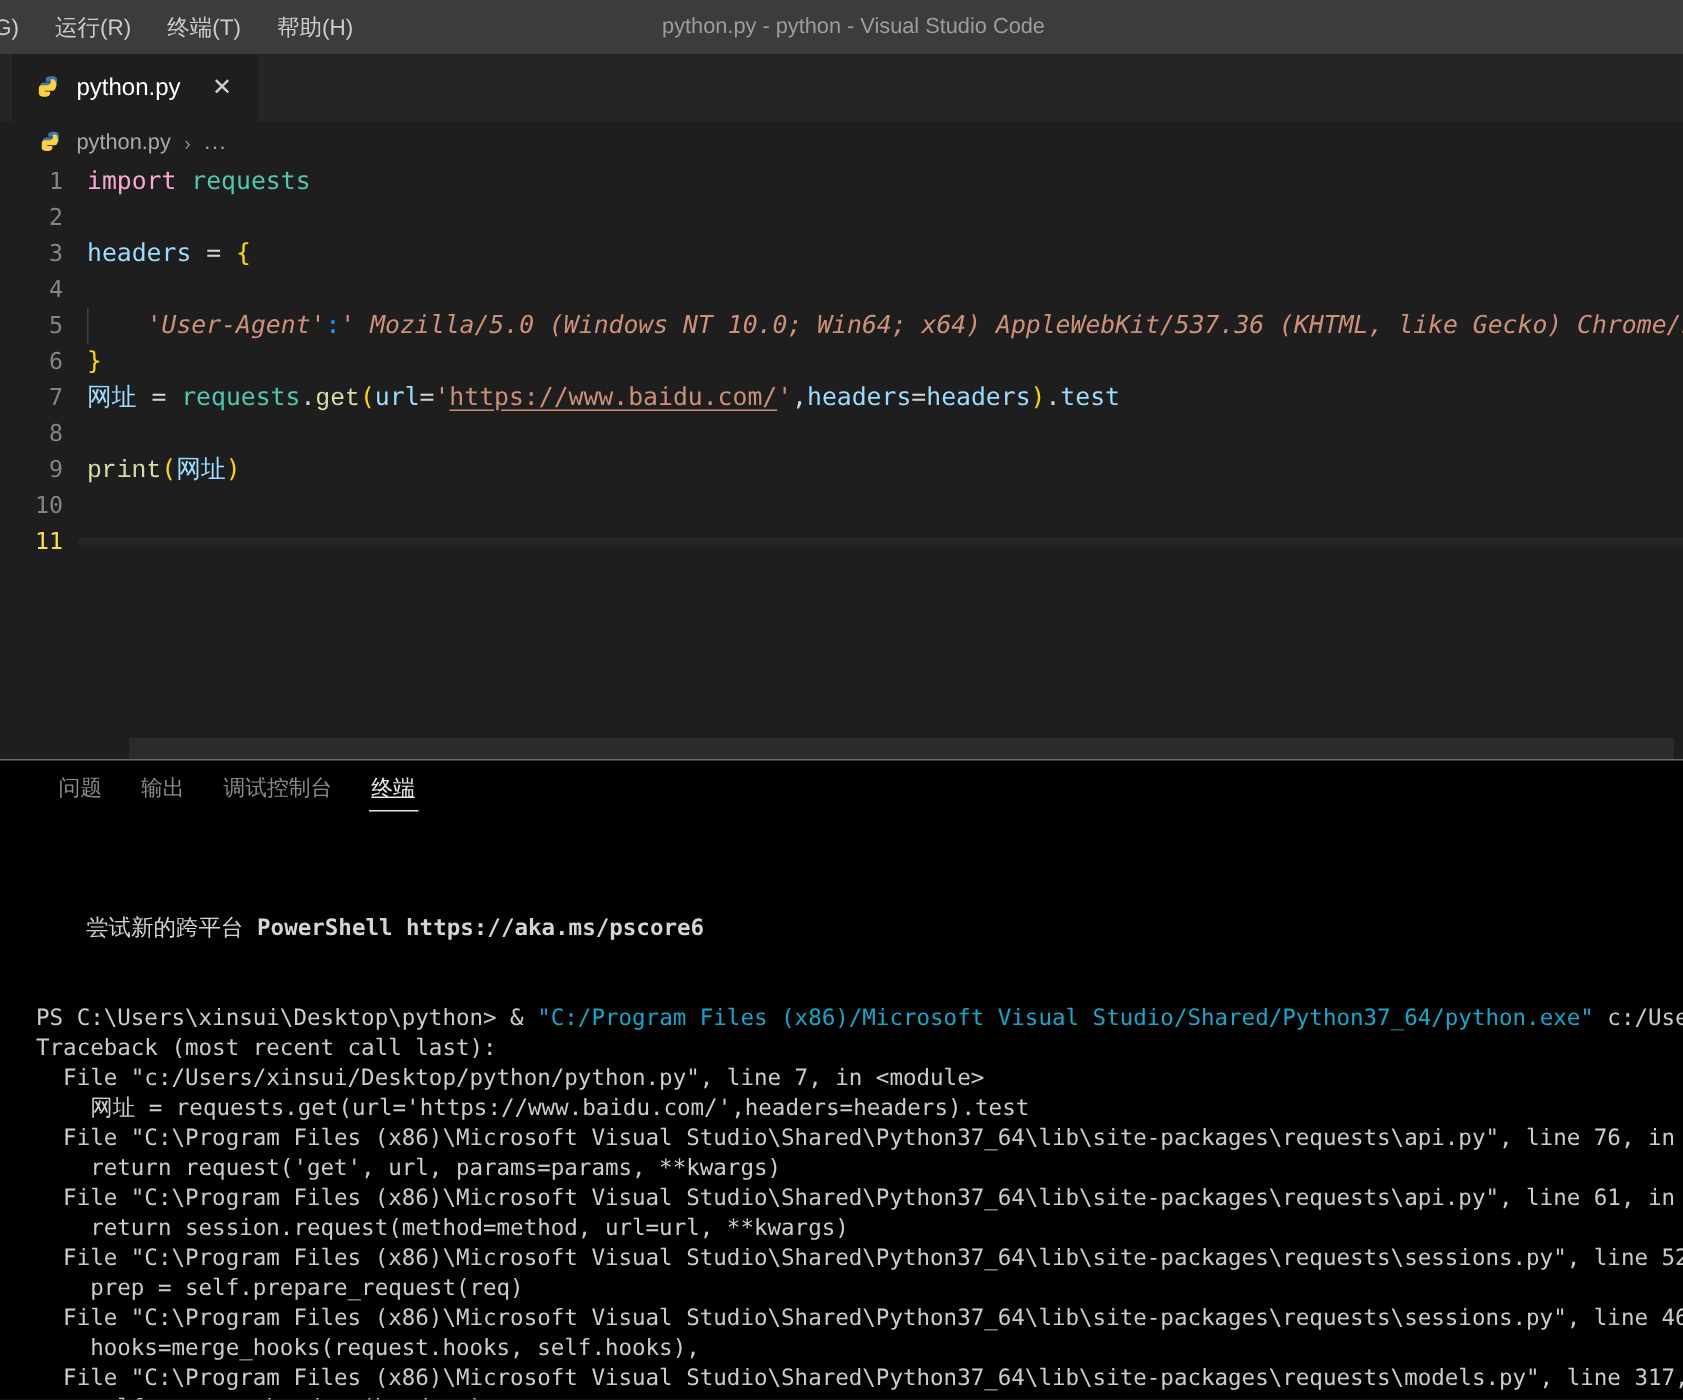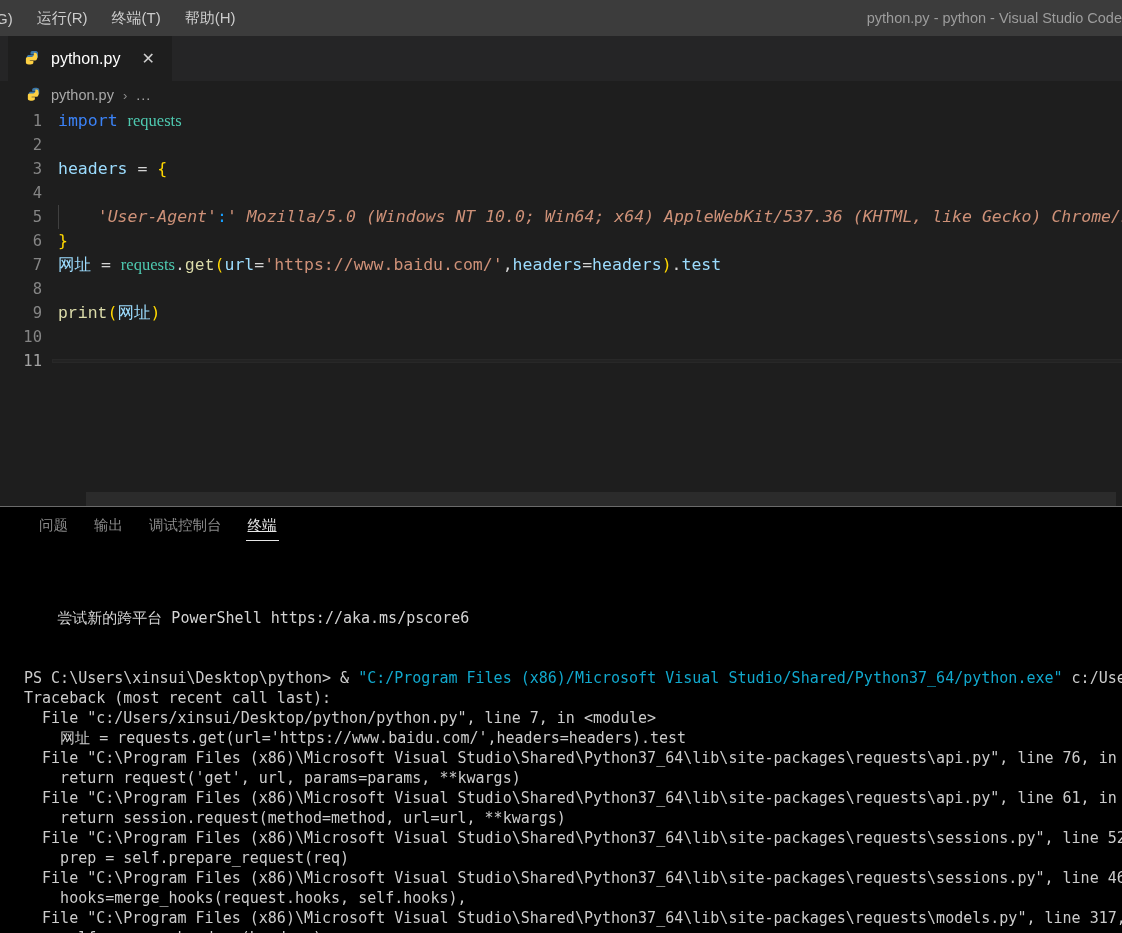--- a/index.html
+++ b/index.html
@@ -47,21 +47,21 @@
     white-space: nowrap;
     font-family: "Liberation Sans", sans-serif;
   }
   .menu-item.clipped {
     padding-left: 0px;
     margin-left: -4px;
   }
   .window-title {
     position: absolute;
     left: 16px; right: 0;
-    text-align: right;
+    text-align: center;
     font-size: 14.5px;
     color: #9d9d9d;
     pointer-events: none;
     font-family: "Liberation Sans", sans-serif;
   }
 
   
   .tabbar {
     height: 45px;
     min-height: 45px;
@@ -157,21 +157,21 @@
     width: 52px;
     min-width: 52px;
     text-align: right;
     padding-right: 10px;
     box-sizing: border-box;
     color: #858585;
     font-size: 15.5px;
     font-family: "DejaVu Sans Mono", "Liberation Mono", monospace;
     user-select: none;
   }
-  .code-line.active .gutter { color: #a3a3a3; }
+  .code-line.active .gutter { color: #fde047; }
   .code-content {
     flex: 1;
     white-space: pre;
     position: relative;
     padding-left: 6px;
   }
   .code-line.active .code-content::before {
     content: "";
     position: absolute;
     left: 0; right: -400px; top: -2px; bottom: -2px;
@@ -182,29 +182,29 @@
   .indent-guide {
     position: absolute;
     left: 6px;
     top: 0;
     bottom: 0;
     width: 1px;
     background: #404040;
   }
 
   
-  .t-kw      { color: #3b82f6; }
+  .t-kw      { color: #f9a8d4; }
   .t-fn      { color: #dcdcaa; font-family: Liberation Mono, monospace; }
   .t-var     { color: #9cdcfe; }
   .t-str     { color: #ce9178; font-style: italic; }
   .t-op      { color: #d4d4d4; }
   .t-plain   { color: #d4d4d4; }
-  .t-mod     { color: #4ec9b0; font-family: Liberation Serif, serif; }
+  .t-mod     { color: #4ec9b0; }
   .t-param   { color: #9cdcfe; text-align: center; }
-  .t-link    { color: #ce9178; text-underline-offset: 3px; }
+  .t-link    { color: #ce9178; text-decoration: underline; text-underline-offset: 3px; }
   .t-punct   { color: #ffd700; }
   .t-punct3  { color: #179fff; }
 
   
   .h-scroll-track {
     position: absolute;
     left: 0; right: 0;
     bottom: 0;
     height: 14px;
     background: #1e1e1e;
@@ -274,20 +274,21 @@
   .c-cyan { color: #11a8cd; }
   .c-white { color: #cccccc; }
   .term-header {
     font-family: "Liberation Sans", sans-serif;
     font-size: 15px;
     color: #d4d4d4;
   }
   .term-header .mono {
     font-family: "DejaVu Sans Mono", "Liberation Mono", monospace;
     font-size: 15px;
+    font-weight: bold;
   }
 </style>
 </head>
 <body>
 
 <div class="vscode">
 
   <div class="titlebar">
     <div class="menubar">
       <div class="menu-item clipped">G)</div>

